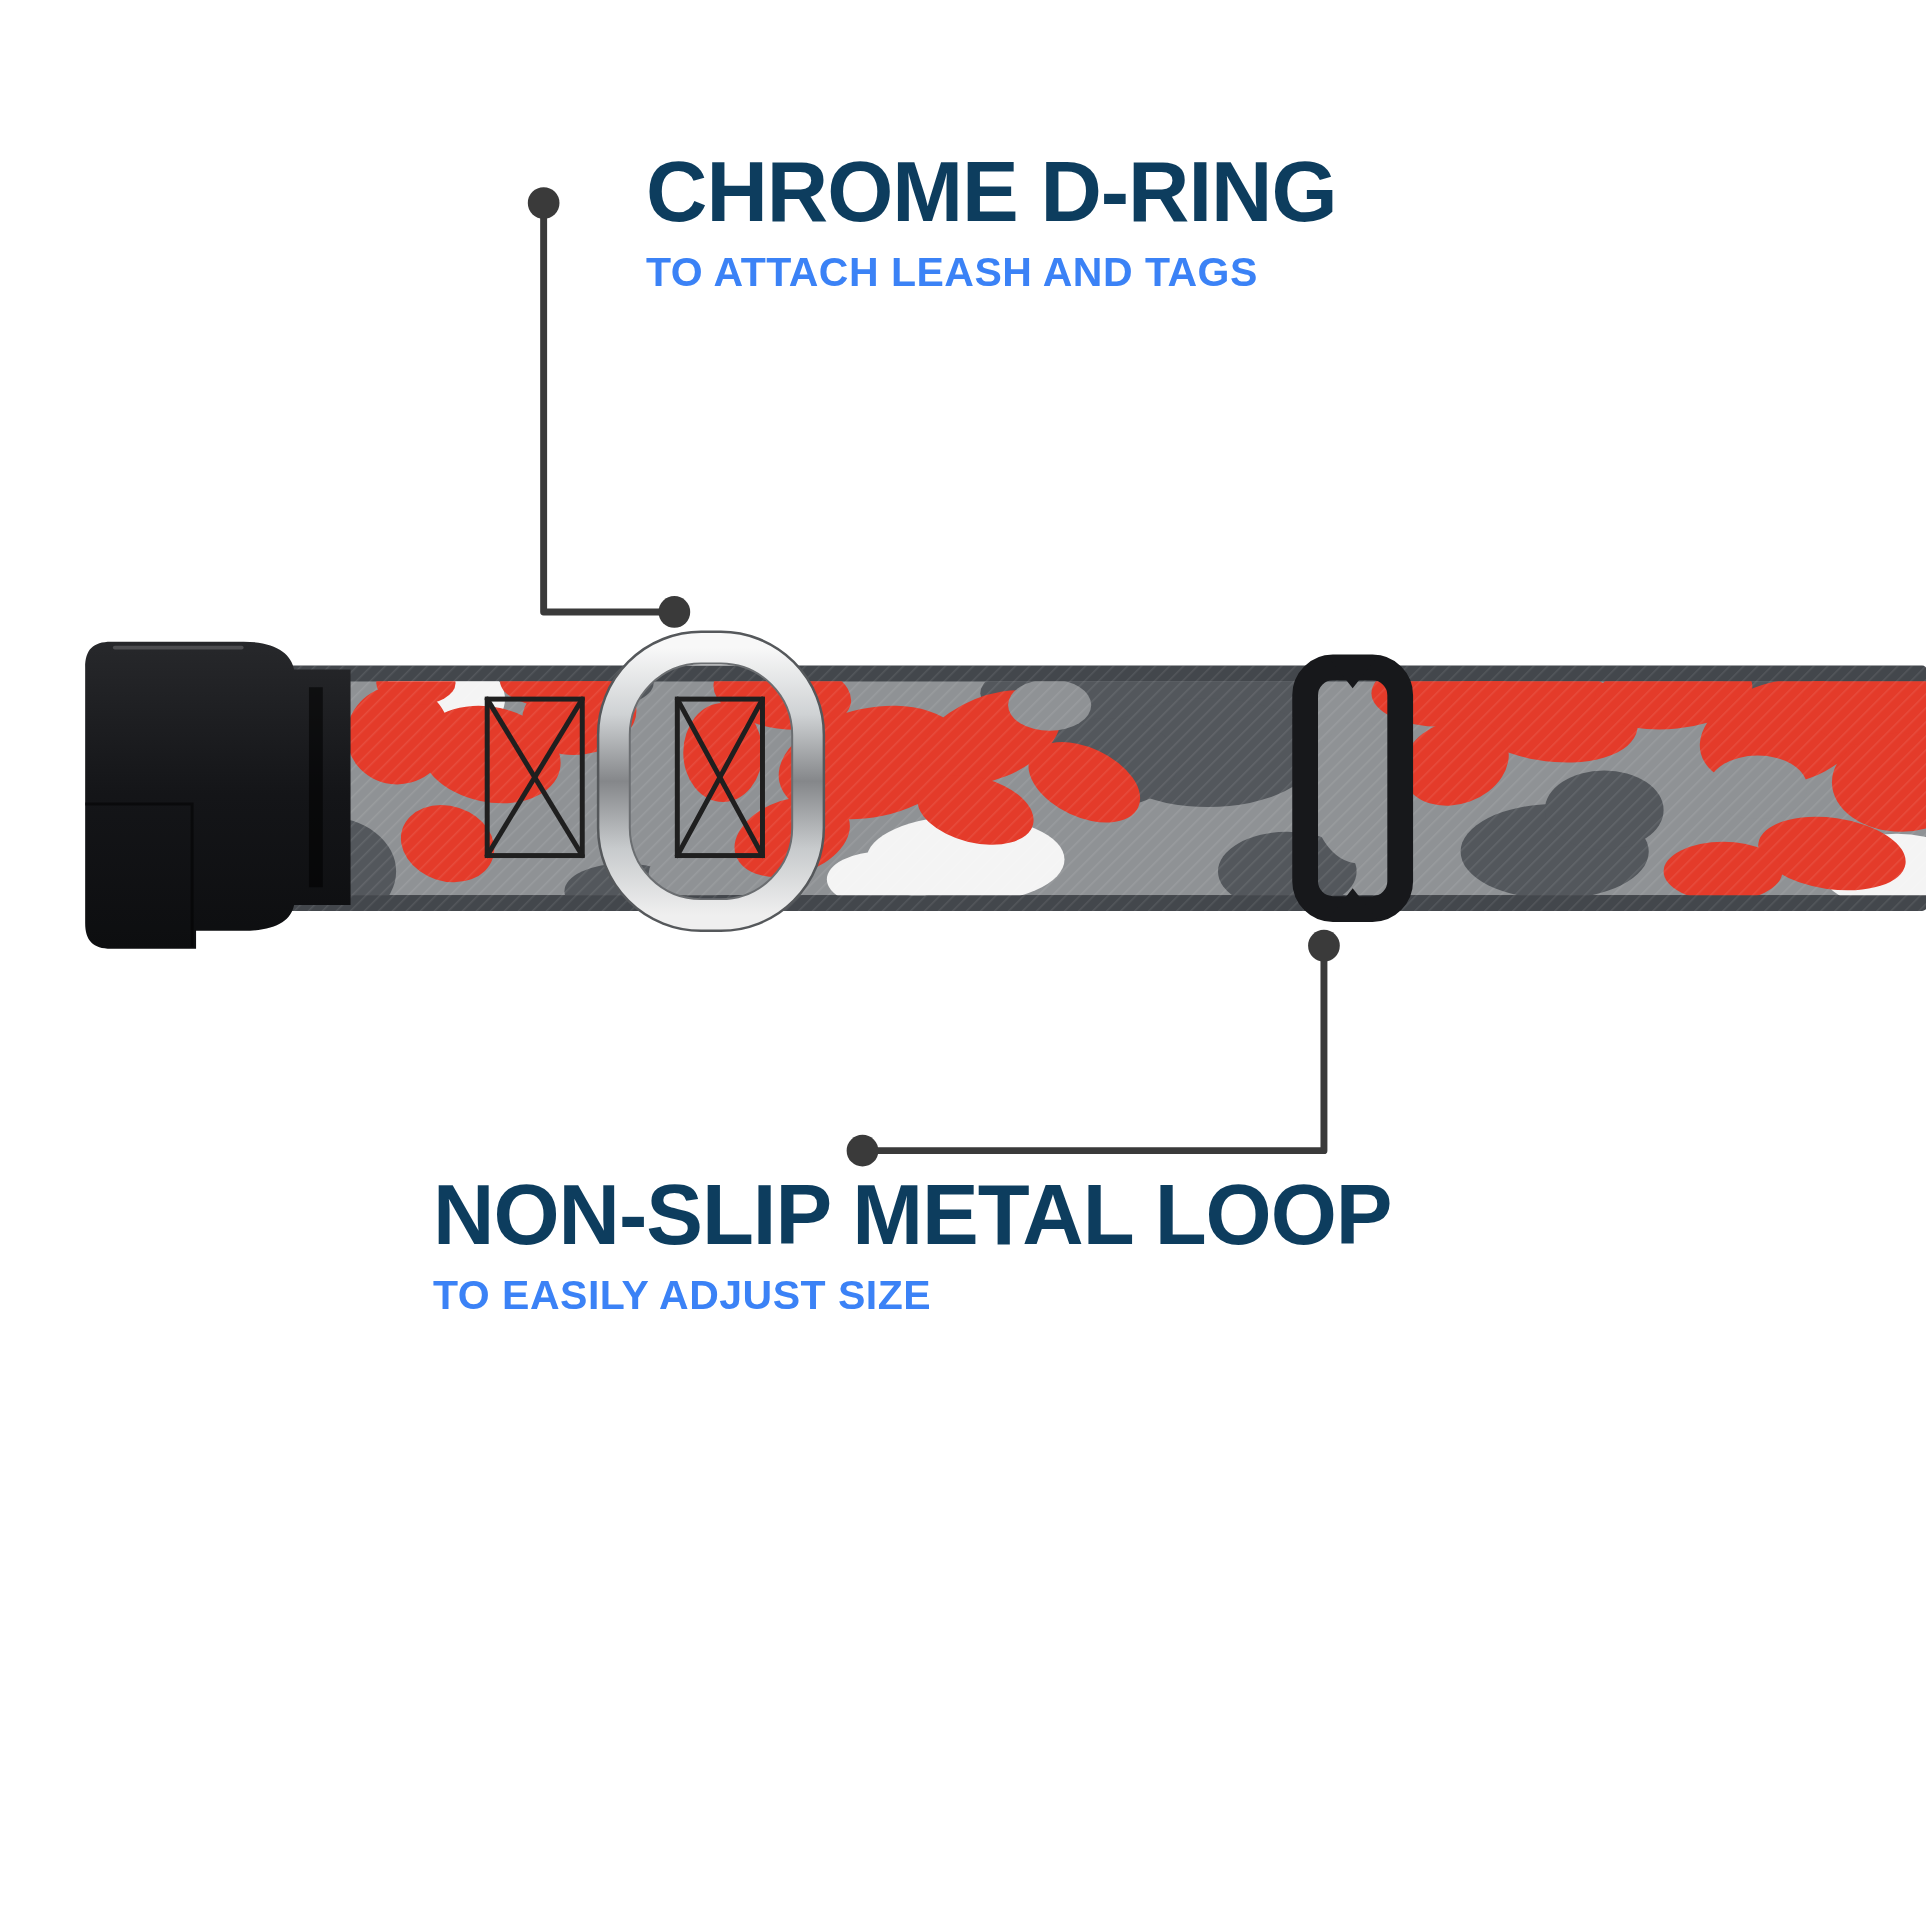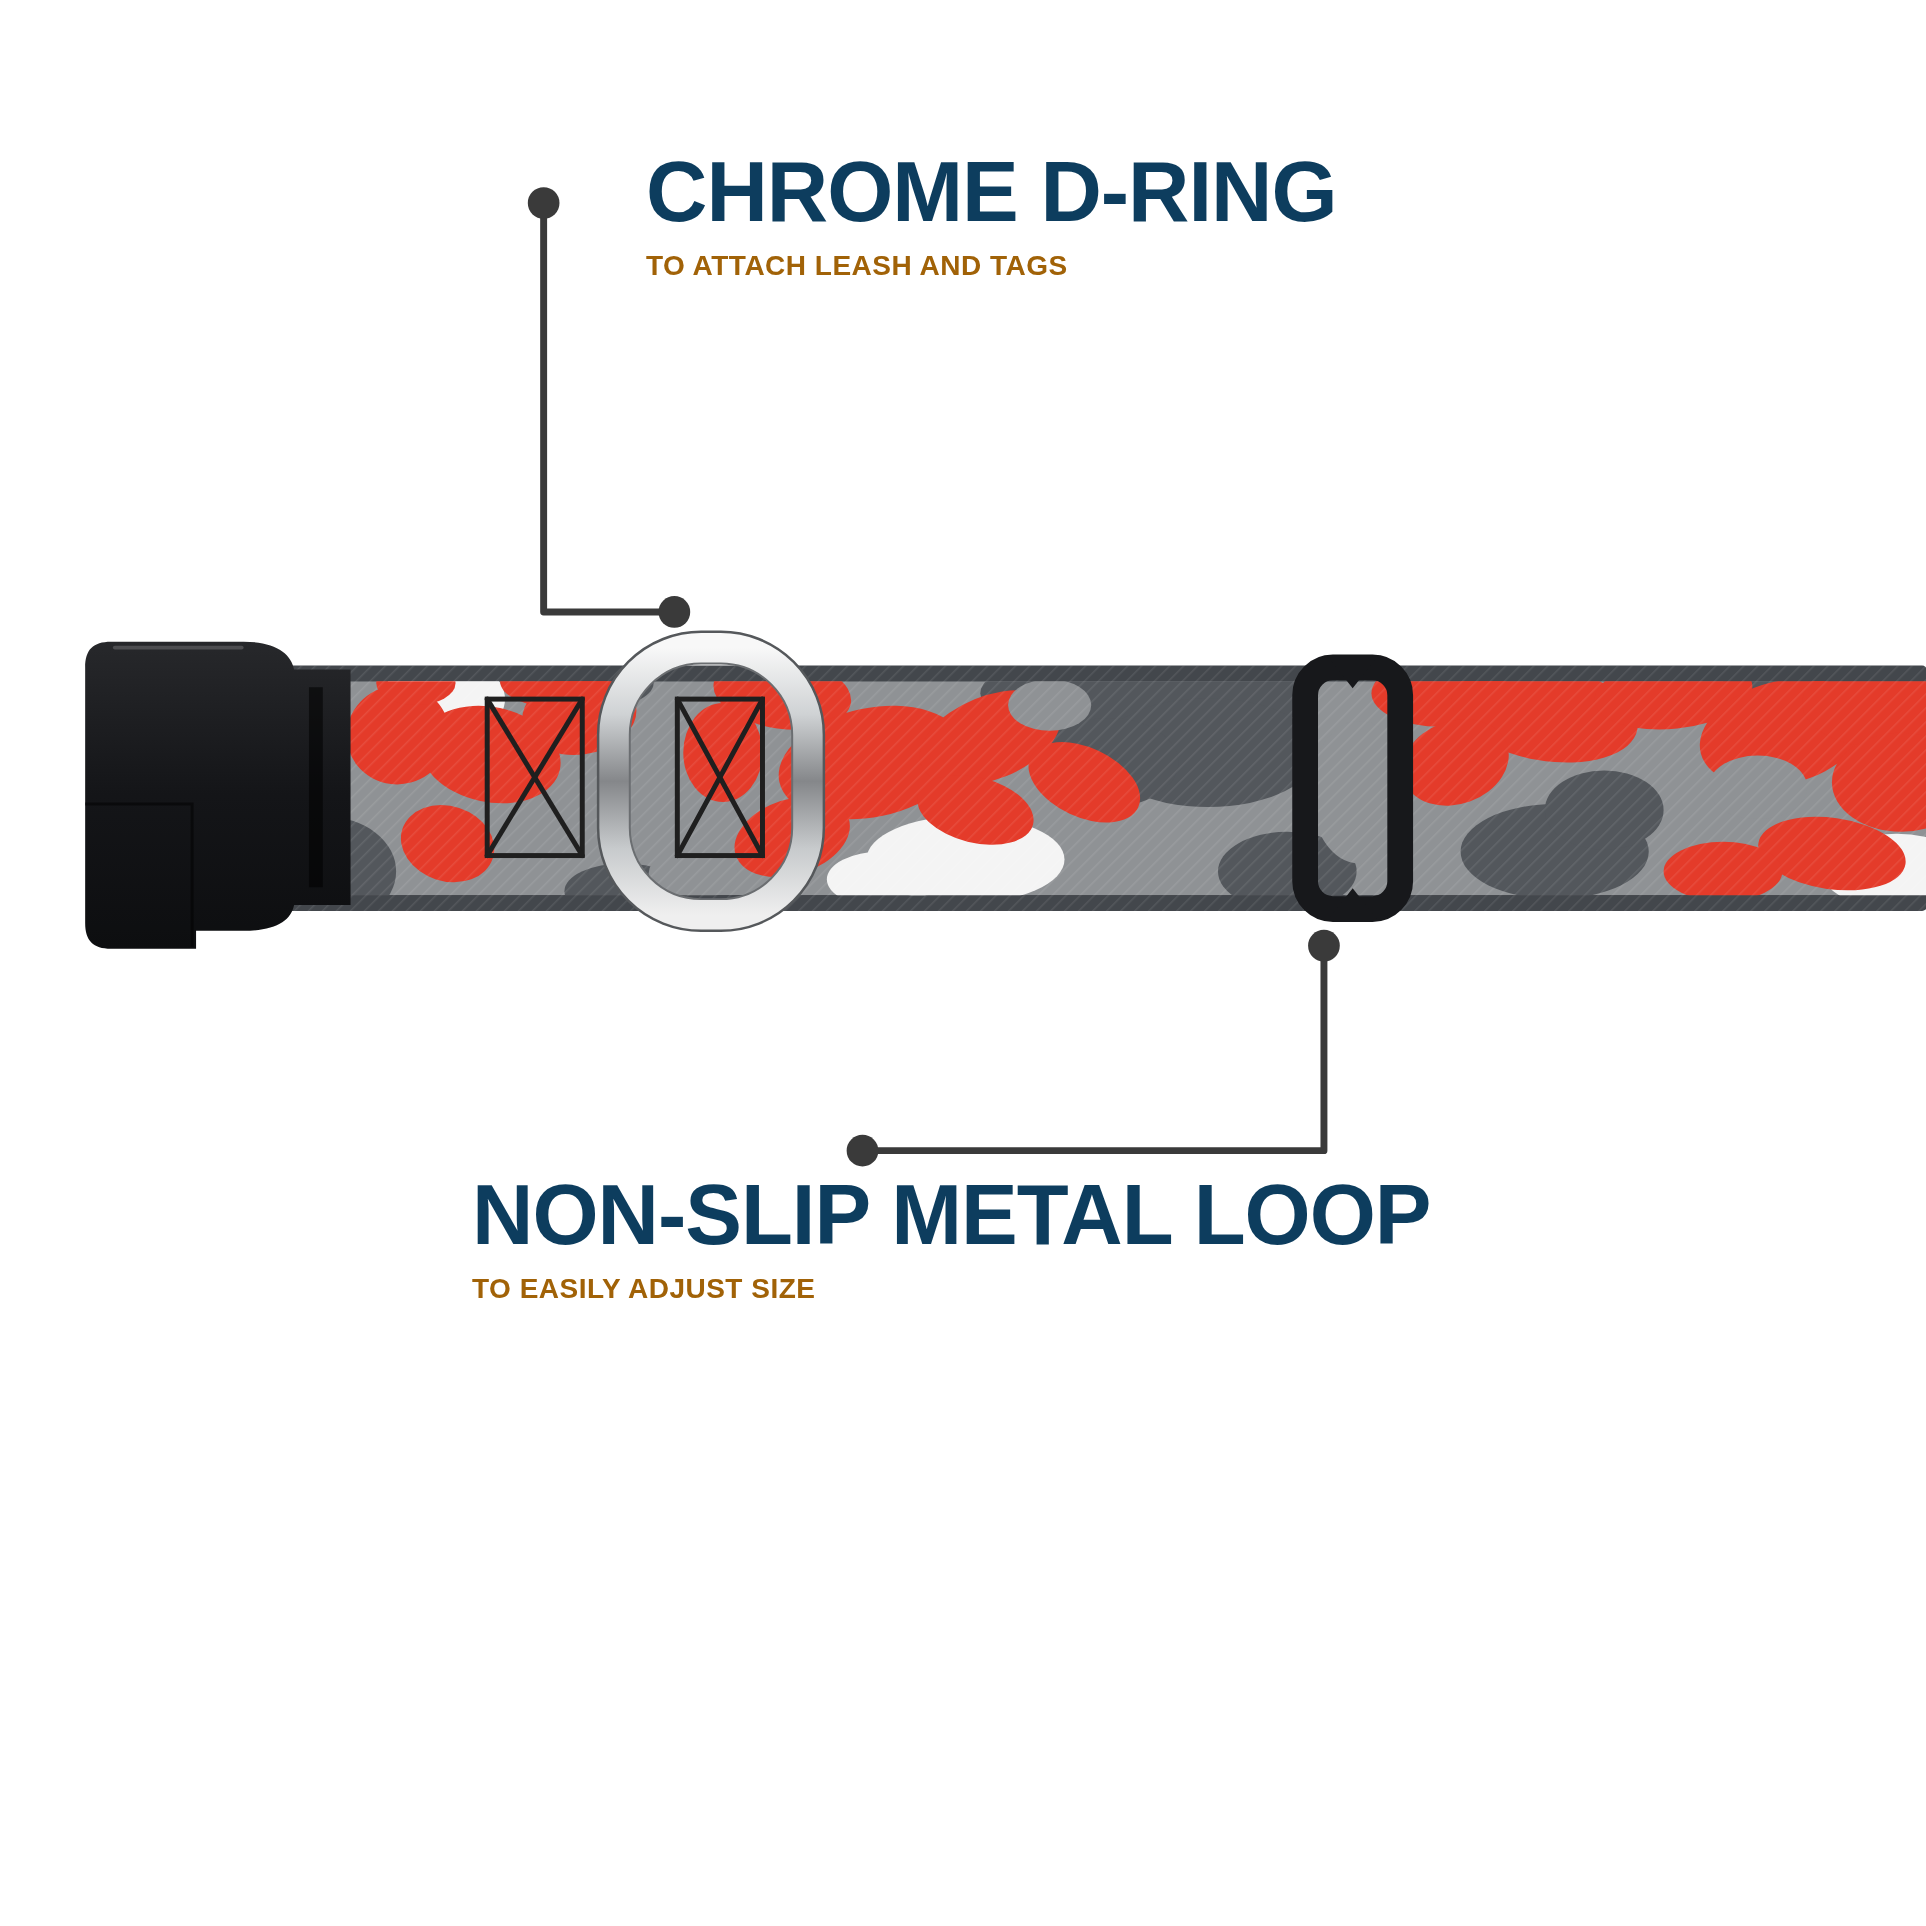--- a/index.html
+++ b/index.html
@@ -17,29 +17,29 @@
     font-weight:800;
     font-size:85px;
     line-height:1;
     letter-spacing:-1px;
     color:#0d3d5e;
     white-space:nowrap;
   }
   .callout-subtitle{
     font-family:"Liberation Sans",sans-serif;
     font-weight:700;
-    font-size:28px;
+    font-size:41px;
     line-height:1;
     letter-spacing:0.5px;
-    color:#a16207;
+    color:#3b82f6;
     margin-top:18px;
     white-space:nowrap;
   }
   .callout-top{left:602px;top:149px;margin-left:44px;}
-  .callout-bottom{left:433px;top:1172px;margin-left:39px;}
+  .callout-bottom{left:433px;top:1172px;}
 </style>
 </head>
 <body>
 
 <div class="canvas">
 
   <svg class="product-svg" width="1927" height="1927" viewBox="0 0 1946 1946">
     <defs>
       <clipPath id="webclip">
         <rect x="290" y="688" width="1656" height="216"></rect>

